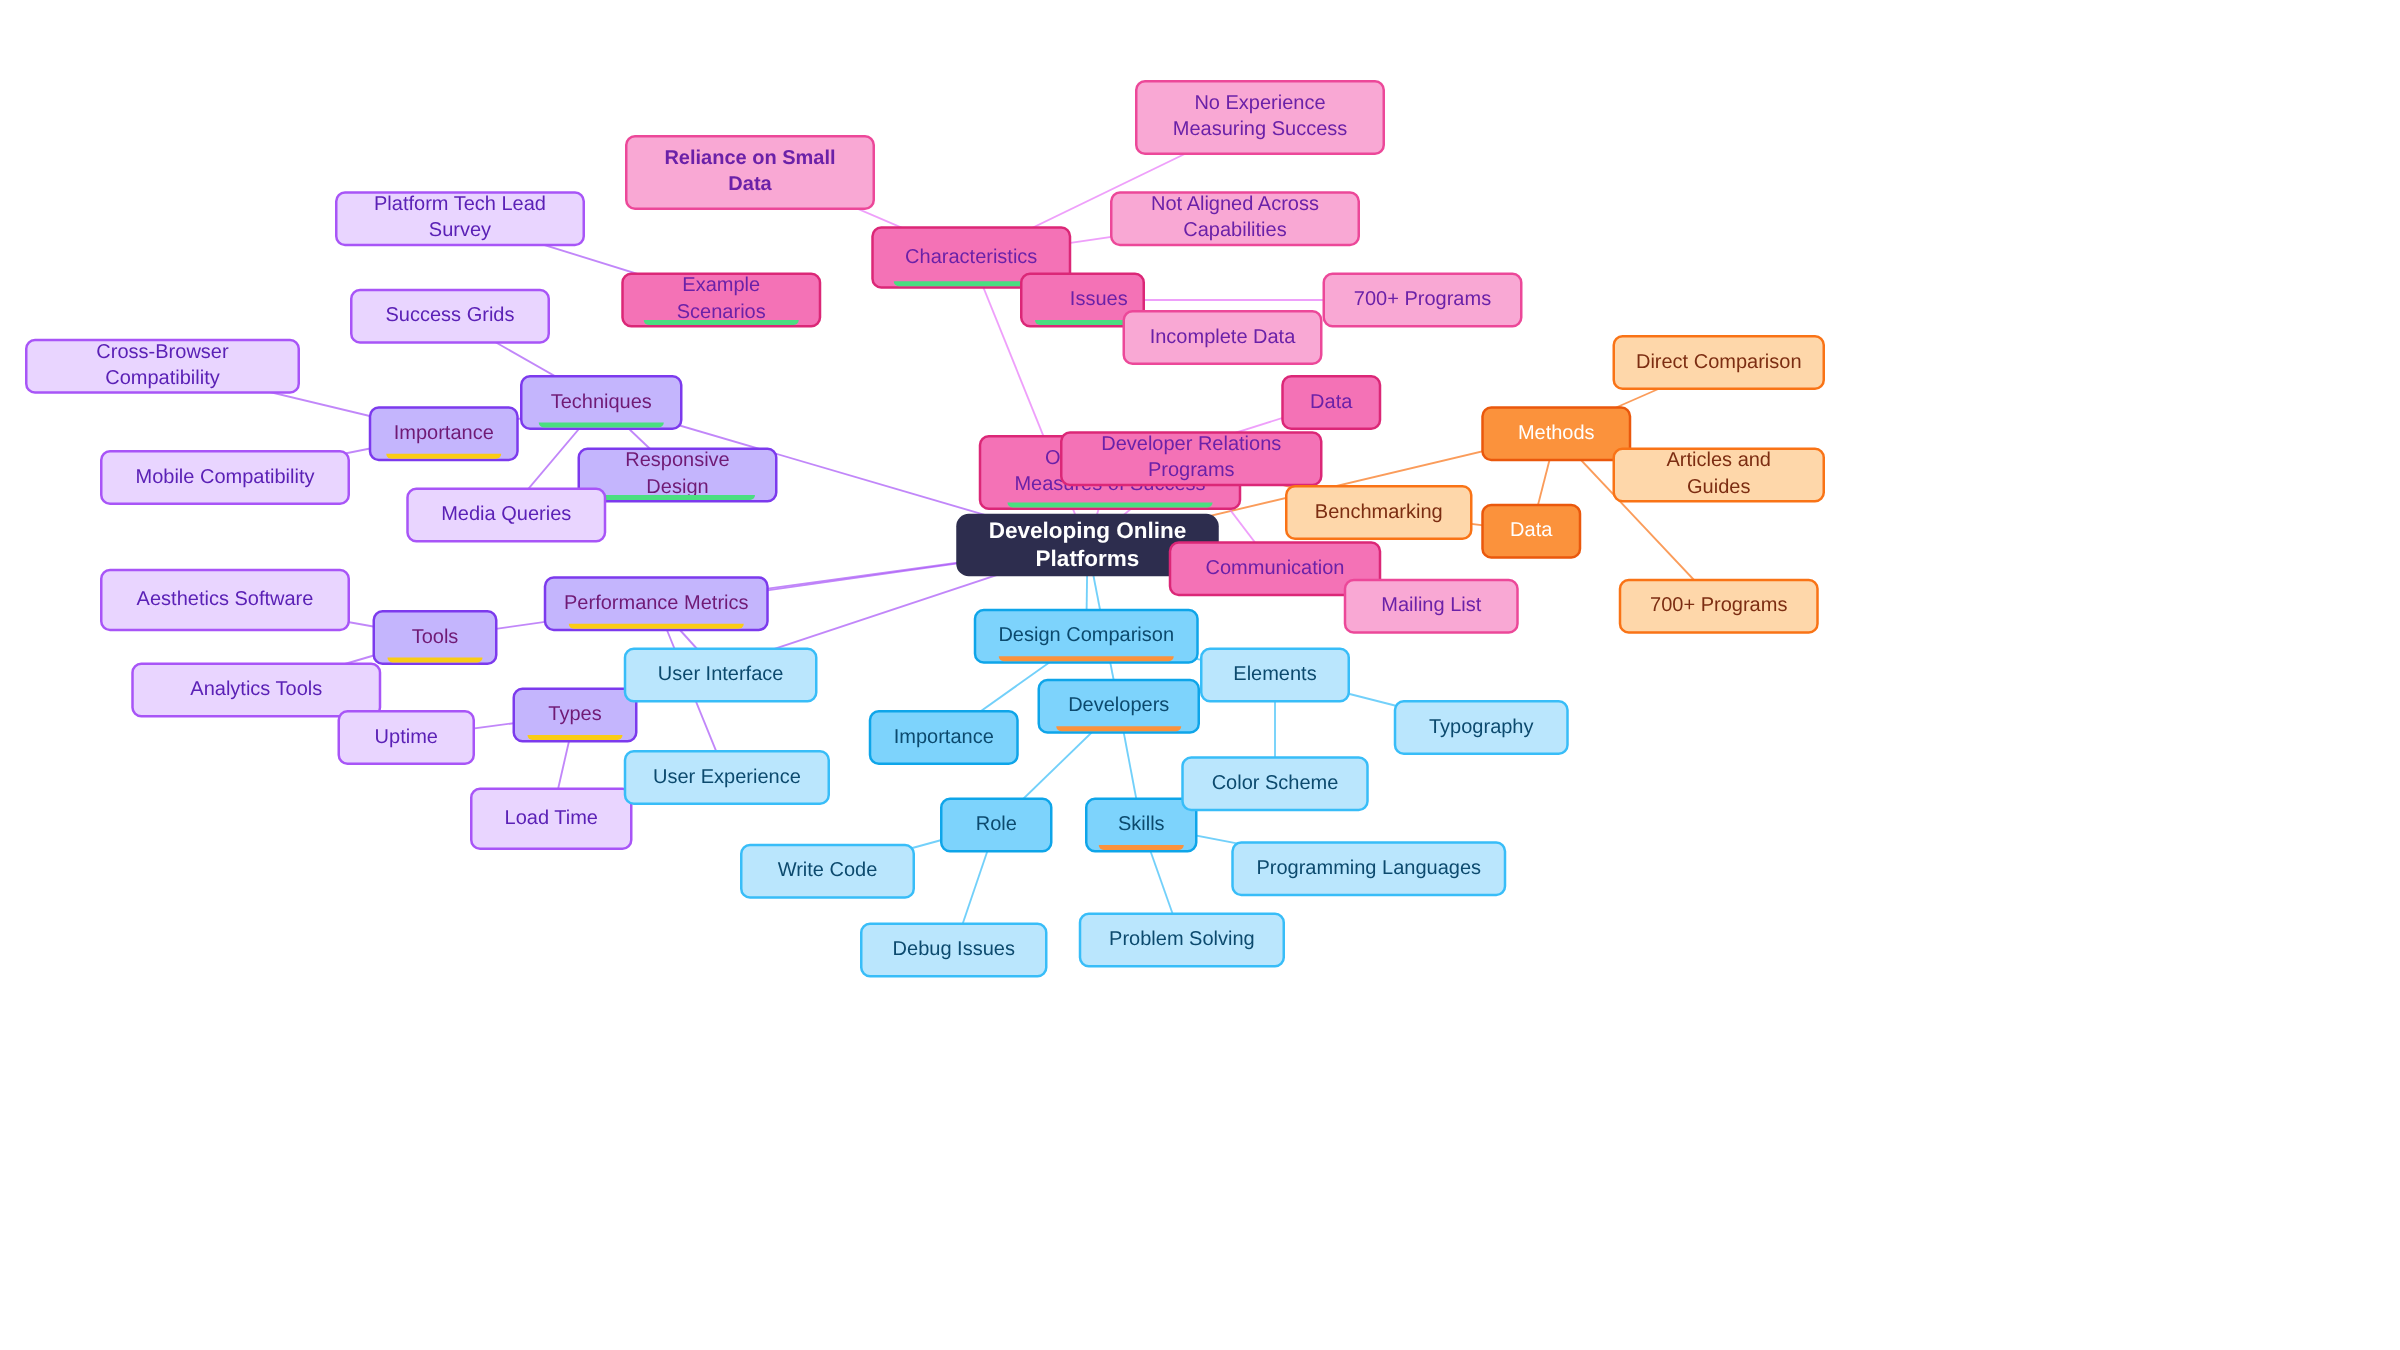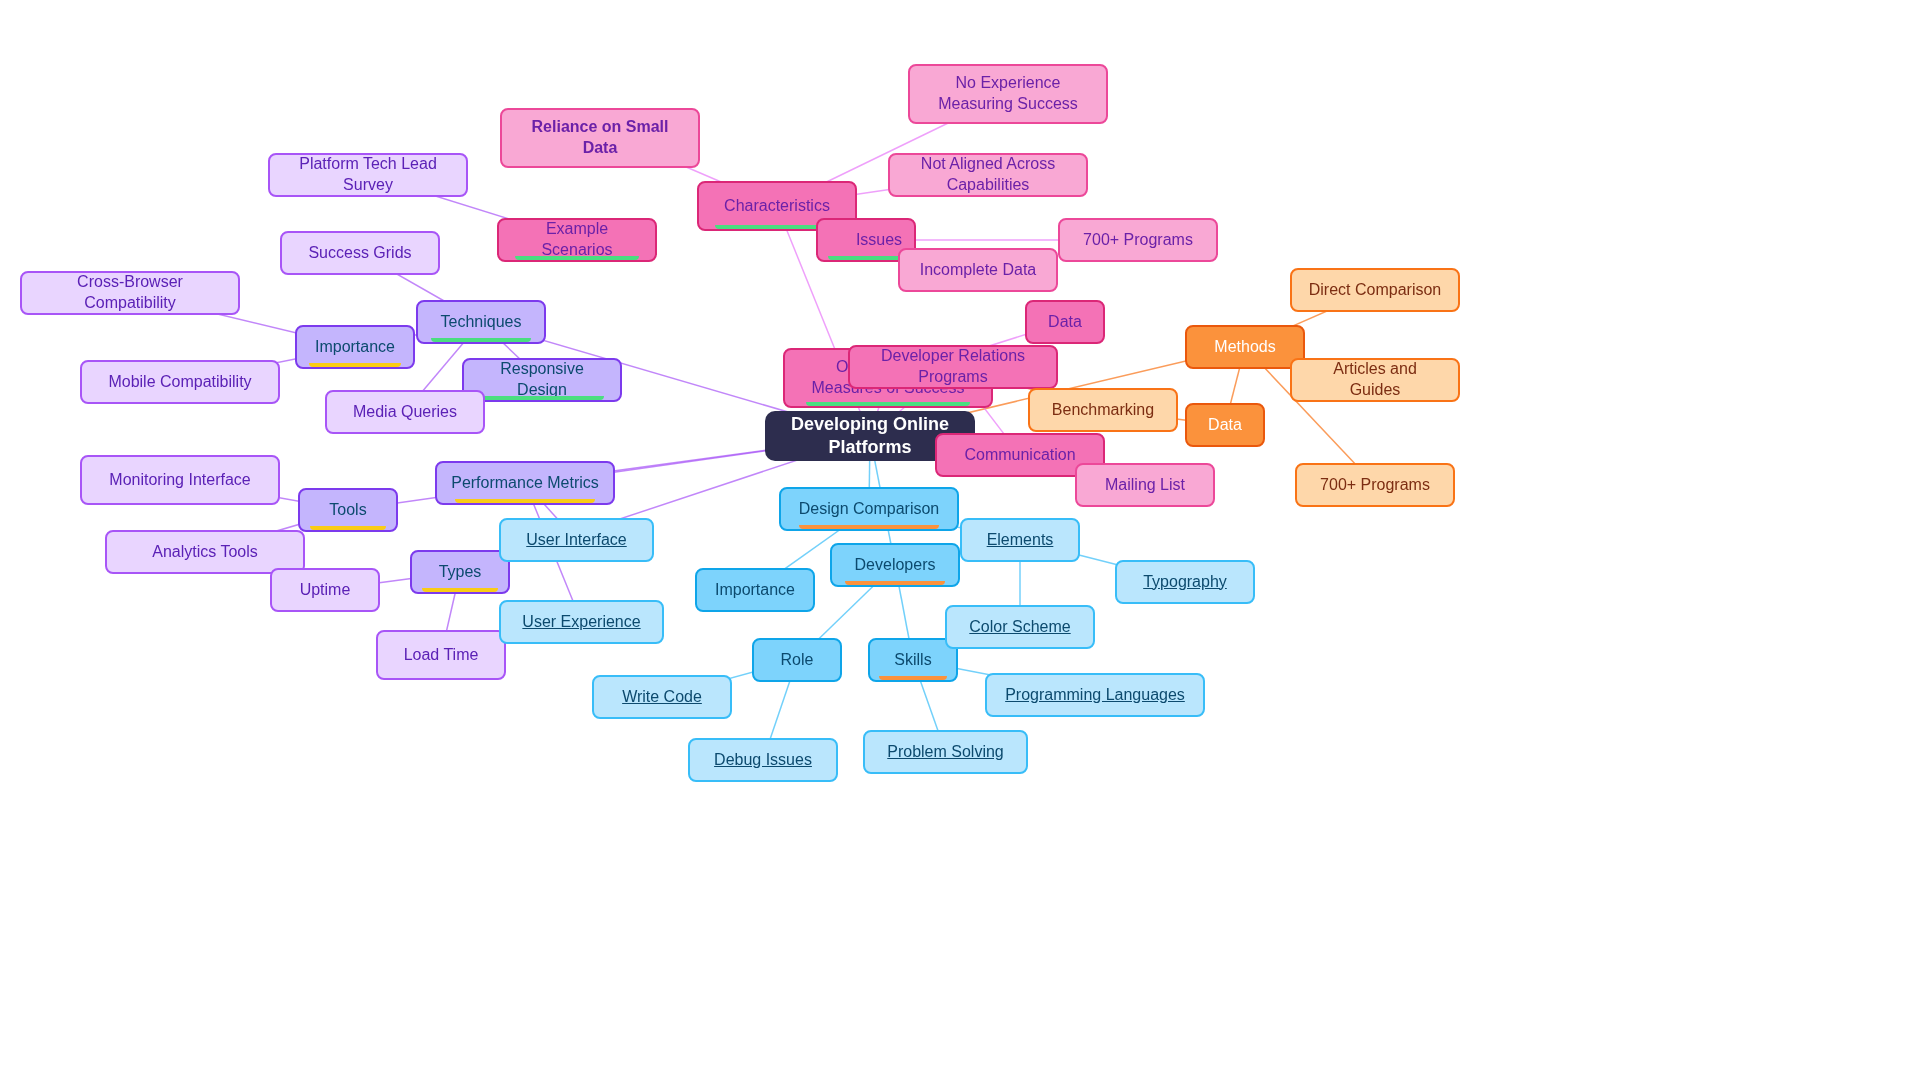--- a/index.html
+++ b/index.html
@@ -51,29 +51,28 @@
       border: 2px solid #db2777;
     }
     
     .node-purple {
       background: #e9d5ff;
       color: #5b21b6;
       border: 2px solid #a855f7;
     }
     .node-purple-mid {
       background: #c4b5fd;
-      color: #0c4a6e;
+      color: #701a75;
       border: 2px solid #7c3aed;
     }
     
     .node-blue {
       background: #bae6fd;
       color: #0c4a6e;
       border: 2px solid #38bdf8;
-      text-decoration: underline;
     }
     .node-blue-mid {
       background: #7dd3fc;
       color: #0c4a6e;
       border: 2px solid #0ea5e9;
     }
     
     .node-orange {
       background: #fed7aa;
       color: #7c2d12;
@@ -197,21 +196,21 @@
 <div class="node node-pink-dark" style="left: 1025px; top: 300px; width: 80px; height: 44px; position: absolute;">Data</div>
 <div class="node node-orange-mid" style="left: 1185px; top: 325px; width: 120px; height: 44px; position: absolute;">Methods</div>
 <div class="node node-orange" style="left: 1028px; top: 388px; width: 150px; height: 44px; position: absolute;">Benchmarking</div>
 <div class="node node-orange-mid" style="left: 1185px; top: 403px; width: 80px; height: 44px; position: absolute;">Data</div>
 <div class="node node-orange" style="left: 1290px; top: 268px; width: 170px; height: 44px; position: absolute; text-align: center;">Direct Comparison</div>
 <div class="node node-orange" style="left: 1290px; top: 358px; width: 170px; height: 44px; position: absolute;">Articles and Guides</div>
 <div class="node node-orange" style="left: 1295px; top: 463px; width: 160px; height: 44px; position: absolute;">700+ Programs</div>
 <div class="node node-pink-dark" style="left: 935px; top: 433px; width: 170px; height: 44px; position: absolute;">Communication</div>
 <div class="node node-pink" style="left: 1075px; top: 463px; width: 140px; height: 44px; position: absolute;">Mailing List</div>
 <div class="node node-purple-mid node-accent-yellow" style="left: 298px; top: 488px; width: 100px; height: 44px; position: absolute;">Tools</div>
-<div class="node node-purple" style="left: 80px; top: 455px; width: 200px; height: 50px; position: absolute;">Monitoring Interface</div>
+<div class="node node-purple" style="left: 80px; top: 455px; width: 200px; height: 50px; position: absolute;">Aesthetics Software</div>
 <div class="node node-purple" style="left: 105px; top: 530px; width: 200px; height: 44px; position: absolute;">Analytics Tools</div>
 <div class="node node-purple-mid node-accent-yellow" style="left: 435px; top: 461px; width: 180px; height: 44px; position: absolute;">Performance Metrics</div>
 <div class="node node-blue-mid node-accent-orange" style="left: 779px; top: 487px; width: 180px; height: 44px; position: absolute;">Design Comparison</div>
 <div class="node node-purple-mid node-accent-yellow" style="left: 410px; top: 550px; width: 100px; height: 44px; position: absolute;">Types</div>
 <div class="node node-purple" style="left: 270px; top: 568px; width: 110px; height: 44px; position: absolute;">Uptime</div>
 <div class="node node-blue" style="left: 499px; top: 518px; width: 155px; height: 44px; position: absolute;">User Interface</div>
 <div class="node node-blue-mid" style="left: 695px; top: 568px; width: 120px; height: 44px; position: absolute;">Importance</div>
 <div class="node node-blue-mid node-accent-orange" style="left: 830px; top: 543px; width: 130px; height: 44px; position: absolute;">Developers</div>
 <div class="node node-blue" style="left: 960px; top: 518px; width: 120px; height: 44px; position: absolute;">Elements</div>
 <div class="node node-purple" style="left: 376px; top: 630px; width: 130px; height: 50px; position: absolute;">Load Time</div>

